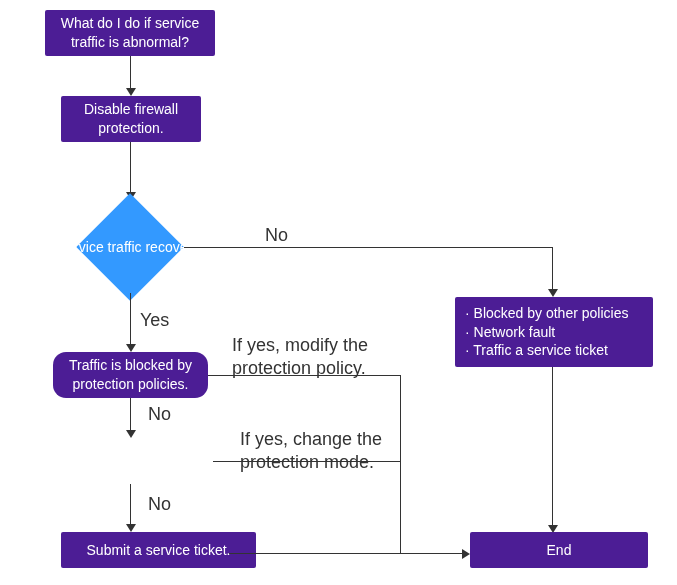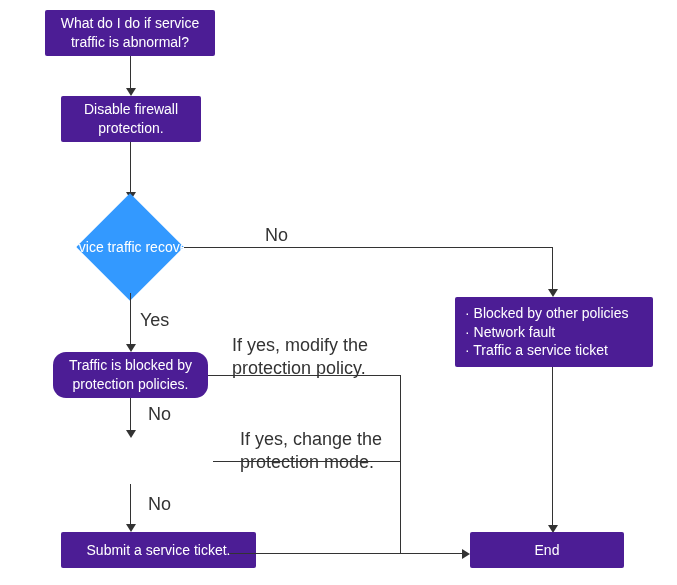--- a/index.html
+++ b/index.html
@@ -149,17 +149,17 @@
   <div class="arrow-down" style="left:125.5px; top:524px;"></div>
 
   <div class="node" style="left:34px; top:532px; width:195px; height:36px;margin-left:27px;">
     <span>Submit a service ticket.</span>
   </div>
 
   <div class="line hline" style="left:229px; top:553px; width:233px;"></div>
 
   <div class="arrow-right" style="left:462px; top:548.5px;"></div>
 
-  <div class="node" style="left:470px; top:532px; width:154px; height:36px;">
+  <div class="node" style="left:470px; top:532px; width:178px; height:36px;">
     <span>End</span>
   </div>
 
 </div>
 
 </body></html>

